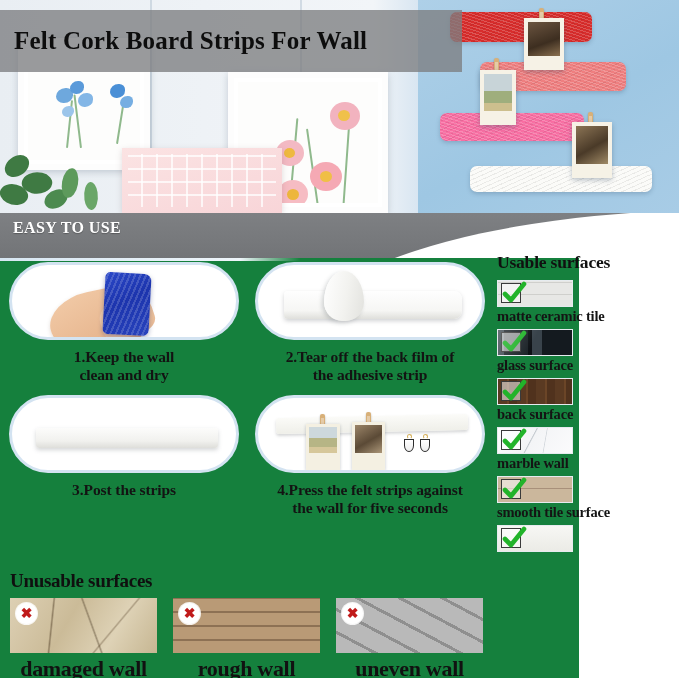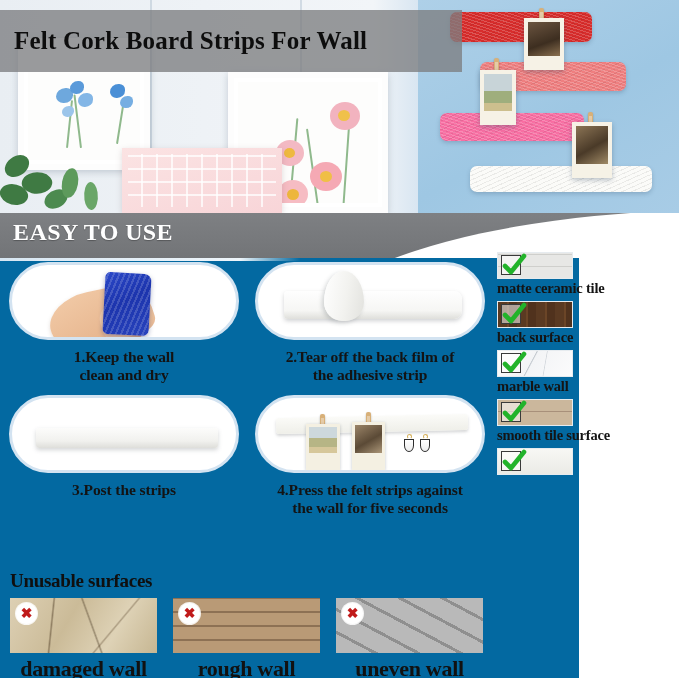--- a/index.html
+++ b/index.html
@@ -3,21 +3,21 @@
 <meta charset="utf-8">
 <title>Felt Cork Board Strips For Wall</title>
 <style>
   * { box-sizing: border-box; margin: 0; padding: 0; }
   html, body {
     width: 679px; height: 678px;
     background: #ffffff;
     font-family: "Liberation Serif", "DejaVu Serif", serif;
     overflow: hidden;
   }
-  #page { position: relative; width: 579px; height: 678px; background:#0369a1; }
+  #page { position: relative; width: 579px; height: 678px; background:#15803d; }
 
   
   .hero { position:absolute; left:0; top:0; width:679px; height:213px; overflow:hidden; }
   .hero-room {
     position:absolute; inset:0;
     background:
       linear-gradient(to right, #e9eef3 0%, #eef2f6 30%, #f2f5f8 55%, #cfe0ef 64%, #b9d4ea 100%);
   }
   
   .seam { position:absolute; top:0; bottom:0; width:2px; background:rgba(170,188,205,.45); }
@@ -98,21 +98,21 @@
     position:absolute; inset:0;
     background:linear-gradient(180deg,#7e8083 0%,#77797c 60%,#727477 100%);
   }
   .band-curve {
     position:absolute; right:-40px; bottom:-92px;
     width:430px; height:140px; background:#ffffff;
     border-radius:100% 0 0 0 / 100% 0 0 0;
   }
   .band-title {
     position:absolute; left:13px; top:6px;
-    font-size:24px; font-weight:700; color:#ffffff;
+    font-size:16px; font-weight:700; color:#ffffff;
     letter-spacing:.4px;
     text-shadow:0 1px 1px rgba(0,0,0,.28);
   }
 
   
   .accent-line {
     position:absolute; left:0; top:258px; width:300px; height:3px;
     background:linear-gradient(90deg,#d7e6f2,#eef5fa 80%,transparent);
   }
 
@@ -413,32 +413,43 @@
         <div class="step-cap">
           <span class="ln">4.Press the felt strips against</span>
           <span class="ln">the wall for five seconds</span>
         </div>
       </div>
 
     </div>
   </div>
 
   <div class="usable">
+    <div class="usable-title">Usable surfaces</div>
 
     <div class="u-item">
       <div class="u-thumb t-ceramic">
         <div class="chk">
           <svg viewBox="0 0 28 28">
               <path d="M5 15 L11 21 L24 5" stroke="#22b32a" stroke-width="4.6" fill="none" stroke-linecap="round" stroke-linejoin="round"></path>
             </svg>
         </div>
       </div>
       <div class="u-label">matte ceramic tile</div>
     </div>
 
+    <div class="u-item">
+      <div class="u-thumb t-glass">
+        <div class="chk">
+          <svg viewBox="0 0 28 28">
+              <path d="M5 15 L11 21 L24 5" stroke="#22b32a" stroke-width="4.6" fill="none" stroke-linecap="round" stroke-linejoin="round"></path>
+            </svg>
+        </div>
+      </div>
+      <div class="u-label">glass surface</div>
+    </div>
 
     <div class="u-item">
       <div class="u-thumb t-wood">
         <div class="chk">
           <svg viewBox="0 0 28 28">
               <path d="M5 15 L11 21 L24 5" stroke="#22b32a" stroke-width="4.6" fill="none" stroke-linecap="round" stroke-linejoin="round"></path>
             </svg>
         </div>
       </div>
       <div class="u-label">back surface</div>

